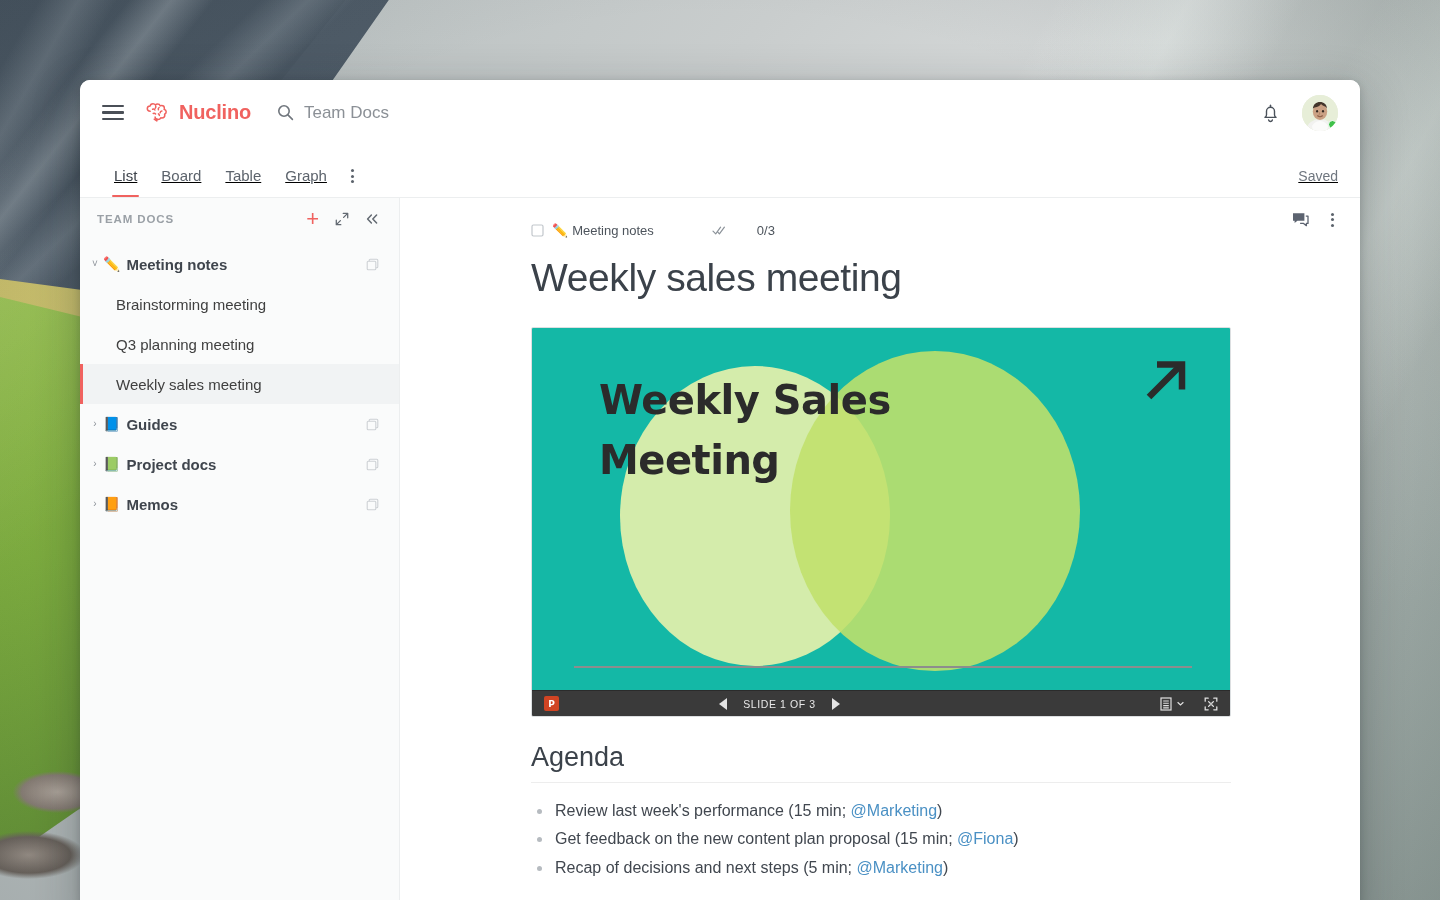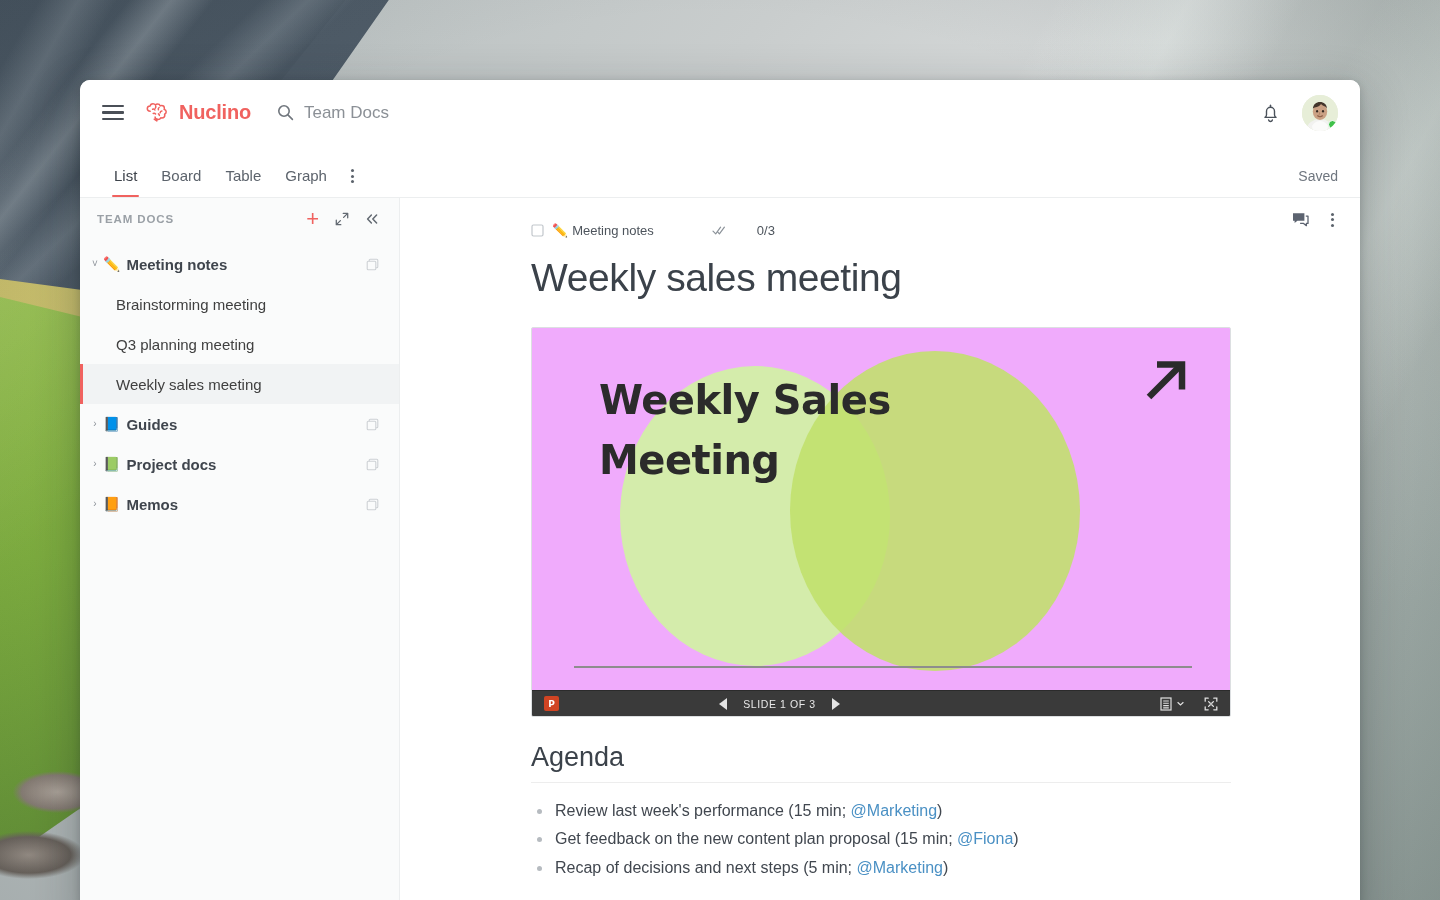--- a/index.html
+++ b/index.html
@@ -134,20 +134,21 @@
     background: #3fc14a; border: 1.5px solid #fff;
   }
 
   
   .tabsrow {
     height: 52px; flex: 0 0 52px;
     display: flex; align-items: flex-end;
     padding: 0 22px;
     background: #fff;
     position: relative;
+    text-decoration: underline;
   }
   .tabs { display: flex; align-items: flex-end; gap: 0; }
   .tab {
     font-size: 15px; color: #5c636c;
     padding: 0 12px 13px 12px;
     cursor: pointer; position: relative;
   }
   .tab.active { color: #3d434b; }
   .tab.active::after {
     content: ""; position: absolute; left: 10px; right: 10px; bottom: 0;
@@ -231,21 +232,21 @@
     margin-top: 16px; letter-spacing: -.4px;
   }
 
   
   .embed {
     margin-top: 27px; width: 700px; height: 390px;
     border: 1px solid #dcdfe1; border-radius: 2px;
     background: #eaeaea; overflow: hidden; position: relative;
     display: flex; flex-direction: column;
   }
-  .slide { flex: 1 1 auto; position: relative; overflow: hidden; background: #f0abfc; }
+  .slide { flex: 1 1 auto; position: relative; overflow: hidden; background: #14b8a6; }
   .circle { position: absolute; border-radius: 50%; }
   .circle-a { left: 88px; top: 38px; width: 270px; height: 300px; background: #d4ecab; }
   .circle-b { left: 258px; top: 23px; width: 290px; height: 320px; background: #c0e06b; opacity: .88; }
   .slide-title {
     position: absolute; left: 67px; top: 42px;
     font-size: 40px; line-height: 1.5; font-weight: bold;
     color: #2b2b2b; letter-spacing: -.5px; white-space: pre-line;
     font-family: "DejaVu Sans", sans-serif;
   }
   .slide-arrow { position: absolute; right: 38px; top: 28px; display: block; }

